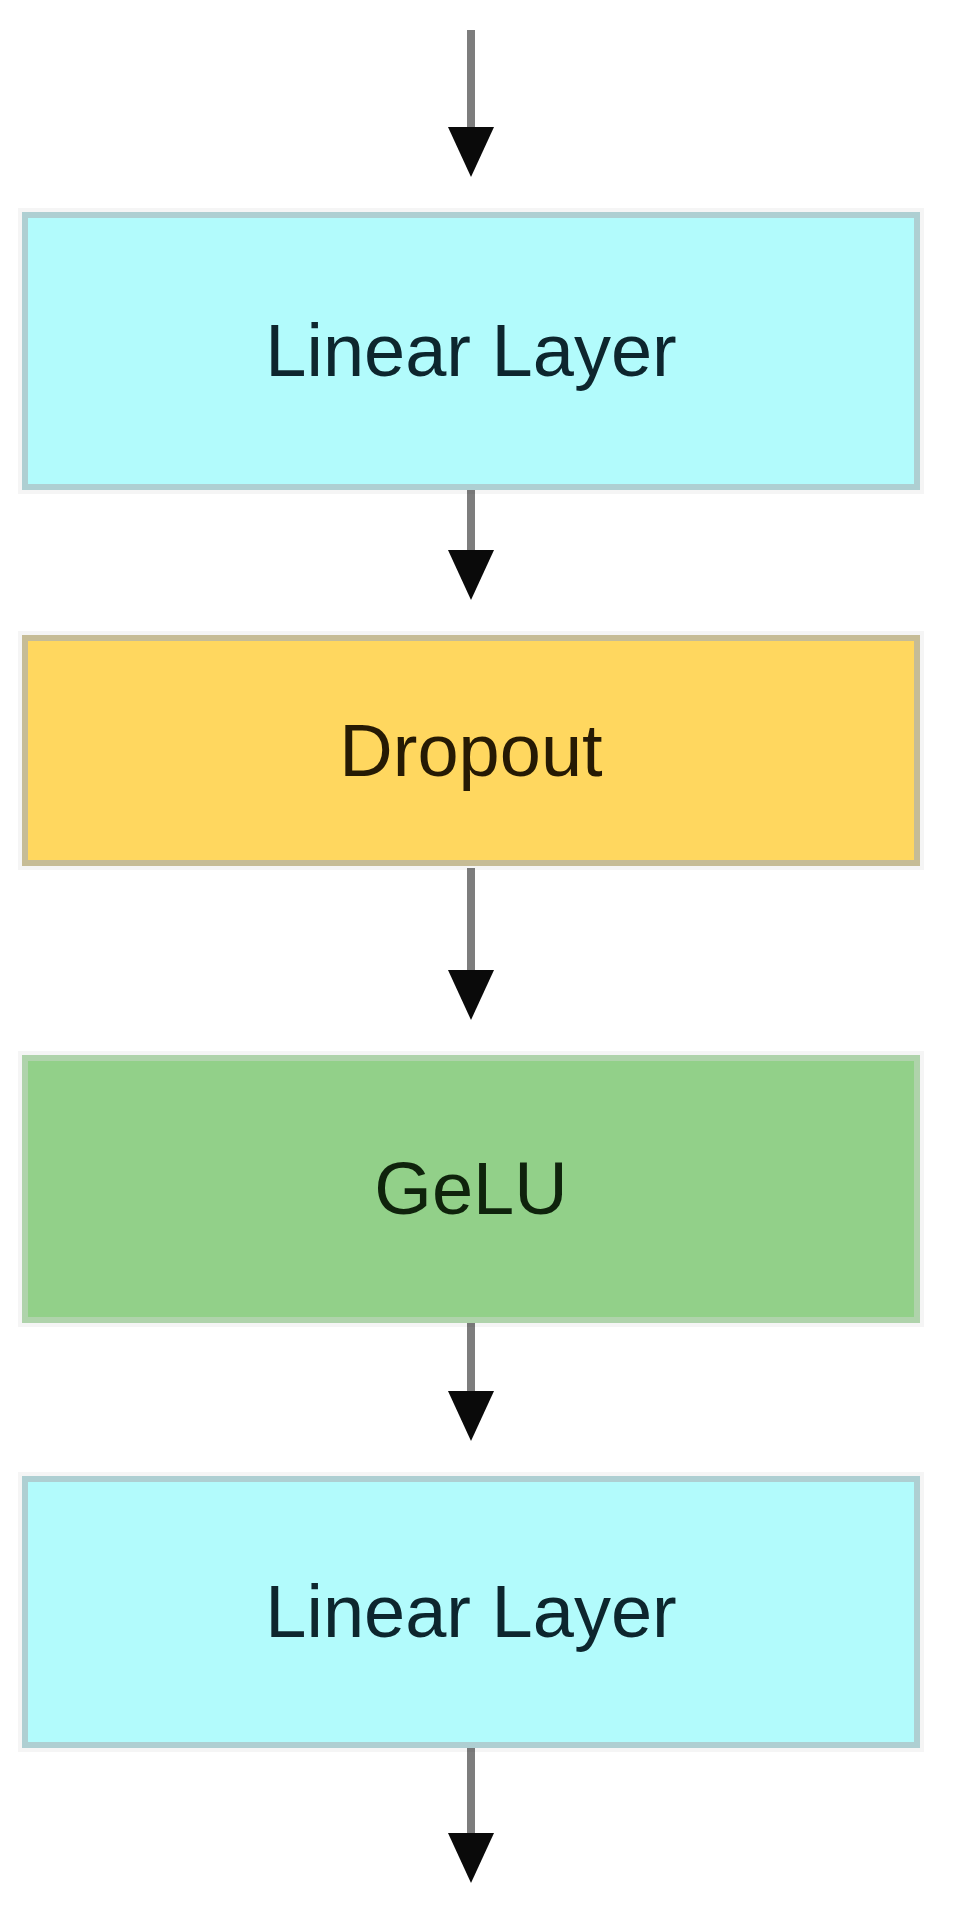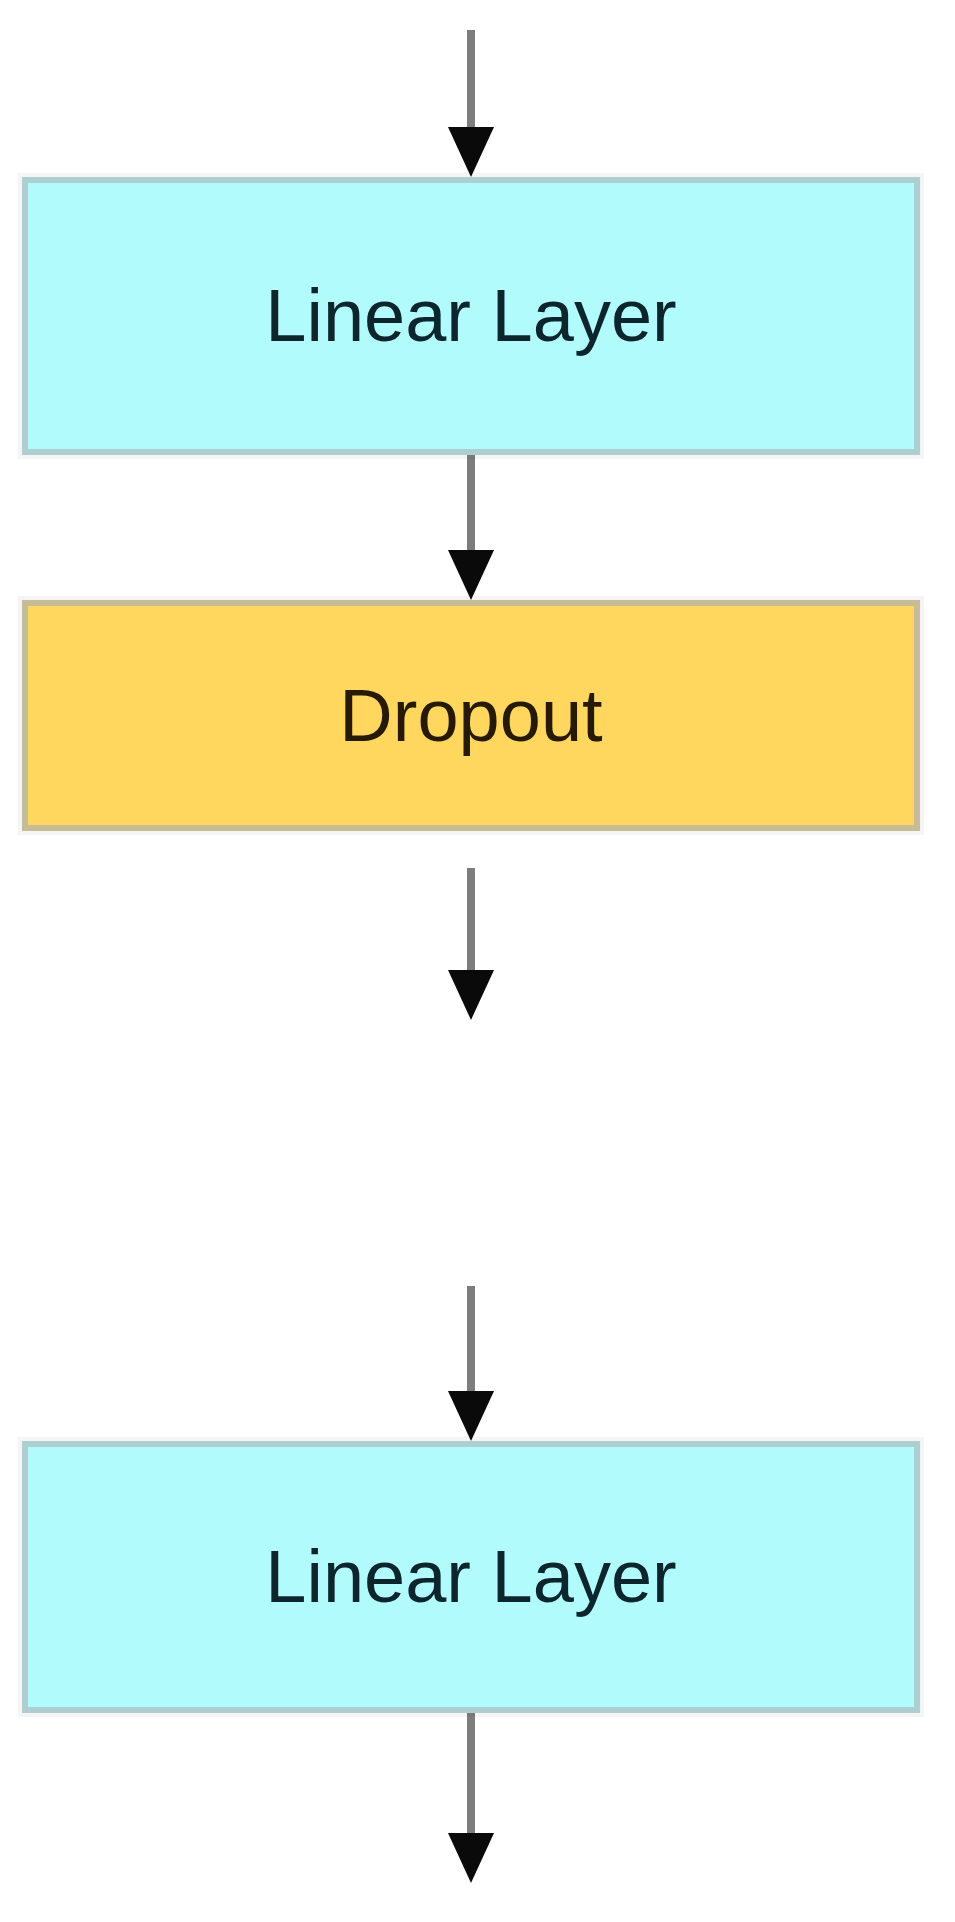--- a/index.html
+++ b/index.html
@@ -19,20 +19,21 @@
     position: absolute;
     left: 22px;
     width: 898px;
     box-sizing: border-box;
     border: 6px solid #cccccc;
     display: flex;
     align-items: center;
     justify-content: center;
     z-index: 2;
     box-shadow: 0 0 0 4px rgba(0,0,0,0.04);
+    margin-top: 35px;
   }
   .node-label {
     font-size: 74px;
     line-height: 1;
     letter-spacing: 0px;
     white-space: nowrap;
   }
   .n0 { top: 177px;  height: 278px; }
   .n1 { top: 600px;  height: 231px; }
   .n2 { top: 1020px; height: 268px; }
@@ -91,17 +92,20 @@
     <div class="shaft" style="background: rgb(125, 125, 125);"></div>
     <div class="head" style="border-top-color: rgb(10, 10, 10);"></div>
   </div>
 
   <div class="node n0" style="background: rgb(178, 251, 252); border-color: rgb(174, 207, 210); color: rgb(13, 38, 46);">
     <span class="node-label">Linear Layer</span>
   </div>
   <div class="node n1" style="background: rgb(255, 215, 95); border-color: rgb(198, 188, 150); color: rgb(38, 26, 4);">
     <span class="node-label">Dropout</span>
   </div>
+  <div class="node n2" style="background: rgb(146, 208, 137); border-color: rgb(175, 211, 171); color: rgb(15, 35, 12);">
+    <span class="node-label">GeLU</span>
+  </div>
   <div class="node n3" style="background: rgb(178, 251, 252); border-color: rgb(174, 207, 210); color: rgb(13, 38, 46);">
     <span class="node-label">Linear Layer</span>
   </div>
 
 </div>
 
 </body></html>

